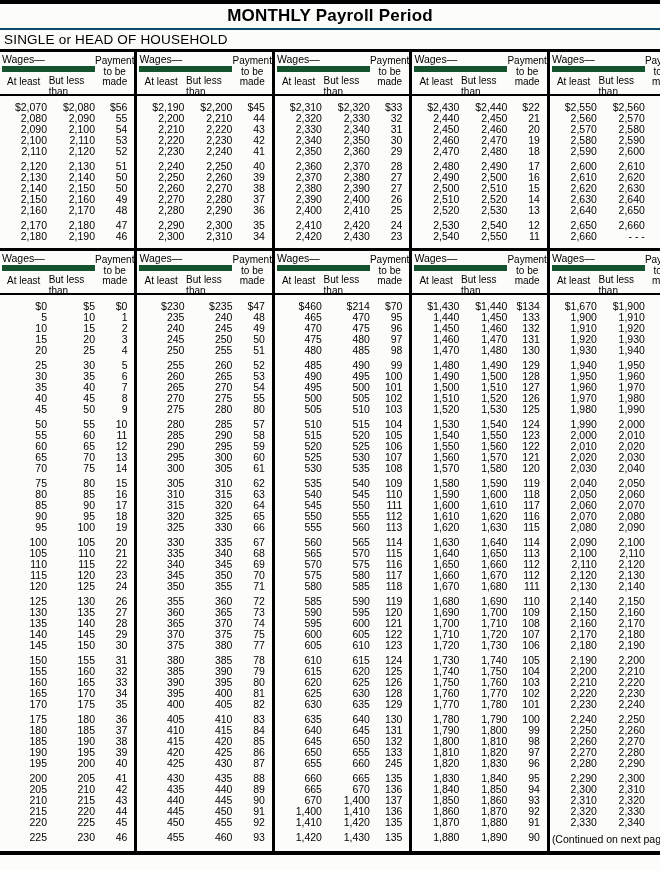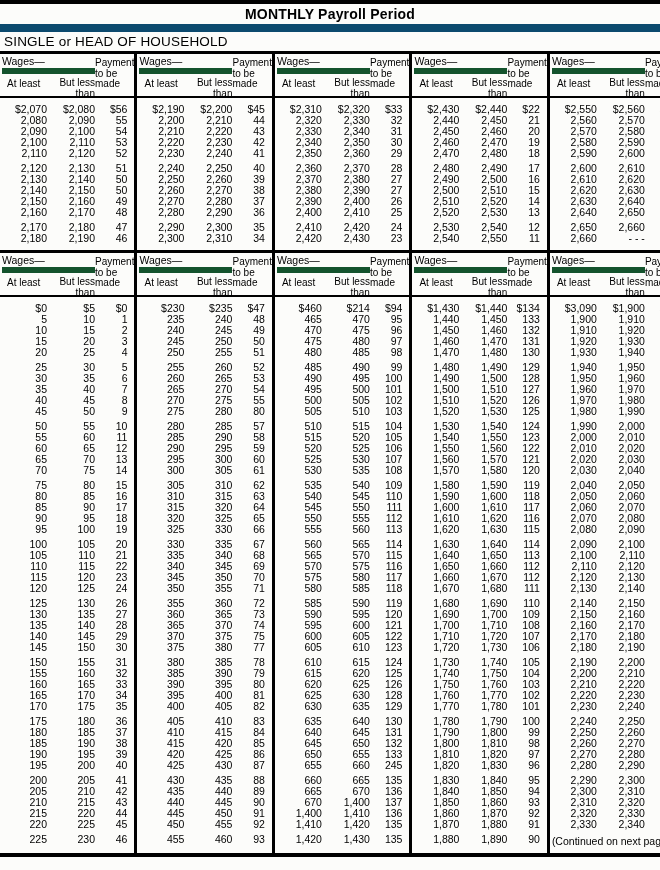--- a/index.html
+++ b/index.html
@@ -6,41 +6,41 @@
   .page {
     width:660px; height:870px; box-sizing:border-box; overflow:hidden;
     background:#fcfcfa; color:#000;
     font-family:"Liberation Sans","DejaVu Sans",sans-serif;
     position:relative;
   }
   .top-rule { height:4px; background:#000; }
   .bottom-rule { height:4px; background:#000; }
   .rule3 { height:3px; background:#000; }
   .doc-title {
-    font-size:14px; font-weight:bold; text-align:center;
-    padding:2px 0 2px; border-bottom:8px solid #0c4a6e; letter-spacing:.2px;
+    font-size:17px; font-weight:bold; text-align:center;
+    padding:2px 0 2px; border-bottom:2px solid #0c4a6e; letter-spacing:.2px;
   }
   .sec-title {
     font-size:13.5px; font-weight:normal; padding:2px 4px 2px;
     border-bottom:3px solid #000; letter-spacing:.2px;
   }
   .cols { display:flex; align-items:stretch; }
   .colgroup { flex:0 0 130px; box-sizing:border-box; }
   .colgroup + .colgroup { border-left:3px solid #000; }
   .colgroup:last-child { flex:1 1 auto; }
   .chead { display:flex; border-bottom:2px solid #000; height:44px; box-sizing:border-box; }
   .chead-left { width:95px; }
   .wages-label {
     font-size:10.5px; border-bottom:6px solid #14532d;
     margin:1px 0 2px 2px; padding-bottom:1px;
   }
   .sub { display:flex; font-size:10px; }
   .al { width:44px; padding-left:7px; padding-top:2px; }
-  .bl { width:49px; text-align:right; line-height:10.5px; padding-top:2px; }
-  .chead-pay { flex:1; font-size:10px; line-height:10.5px; padding-top:4px; }
+  .bl { width:49px; text-align:left; line-height:10.5px; padding-top:2px; }
+  .chead-pay { flex:1; text-align:center; font-size:10px; line-height:10.5px; padding-top:4px; }
   .cbody { padding:6px 0; }
   .grp + .grp { margin-top:4px; }
   .rw { display:flex; font-size:10.5px; line-height:11px; white-space:nowrap; }
   .ca { width:47px; text-align:right; }
   .cb { width:48px; text-align:right; }
   .cp { flex:1; text-align:right; padding-right:7px; }
   .cont-note { font-size:10.5px; margin-top:5px; padding-left:2px; }
 </style>
 </head>
 <body>
@@ -996,21 +996,21 @@
                 <span class="bl">But less<br>than</span>
               </div>
             </div>
             <div class="chead-pay">Payment<br>to be<br>made</div>
           </div>
           <div class="cbody">
             <div class="grp">
               <div class="rw">
                 <span class="ca">$460</span>
                 <span class="cb">$214</span>
-                <span class="cp">$94</span>
+                <span class="cp">$70</span>
               </div>
               <div class="rw">
                 <span class="ca">465</span>
                 <span class="cb">470</span>
                 <span class="cp">95</span>
               </div>
               <div class="rw">
                 <span class="ca">470</span>
                 <span class="cb">475</span>
                 <span class="cp">96</span>
@@ -1522,21 +1522,21 @@
               <div class="sub">
                 <span class="al">At least</span>
                 <span class="bl">But less<br>than</span>
               </div>
             </div>
             <div class="chead-pay">Payment<br>to be<br>made</div>
           </div>
           <div class="cbody">
             <div class="grp">
               <div class="rw">
-                <span class="ca">$3,090</span>
+                <span class="ca">$1,670</span>
                 <span class="cb">$1,900</span>
                 <span class="cp">$89</span>
               </div>
               <div class="rw">
                 <span class="ca">1,900</span>
                 <span class="cb">1,910</span>
                 <span class="cp">89</span>
               </div>
               <div class="rw">
                 <span class="ca">1,910</span>

